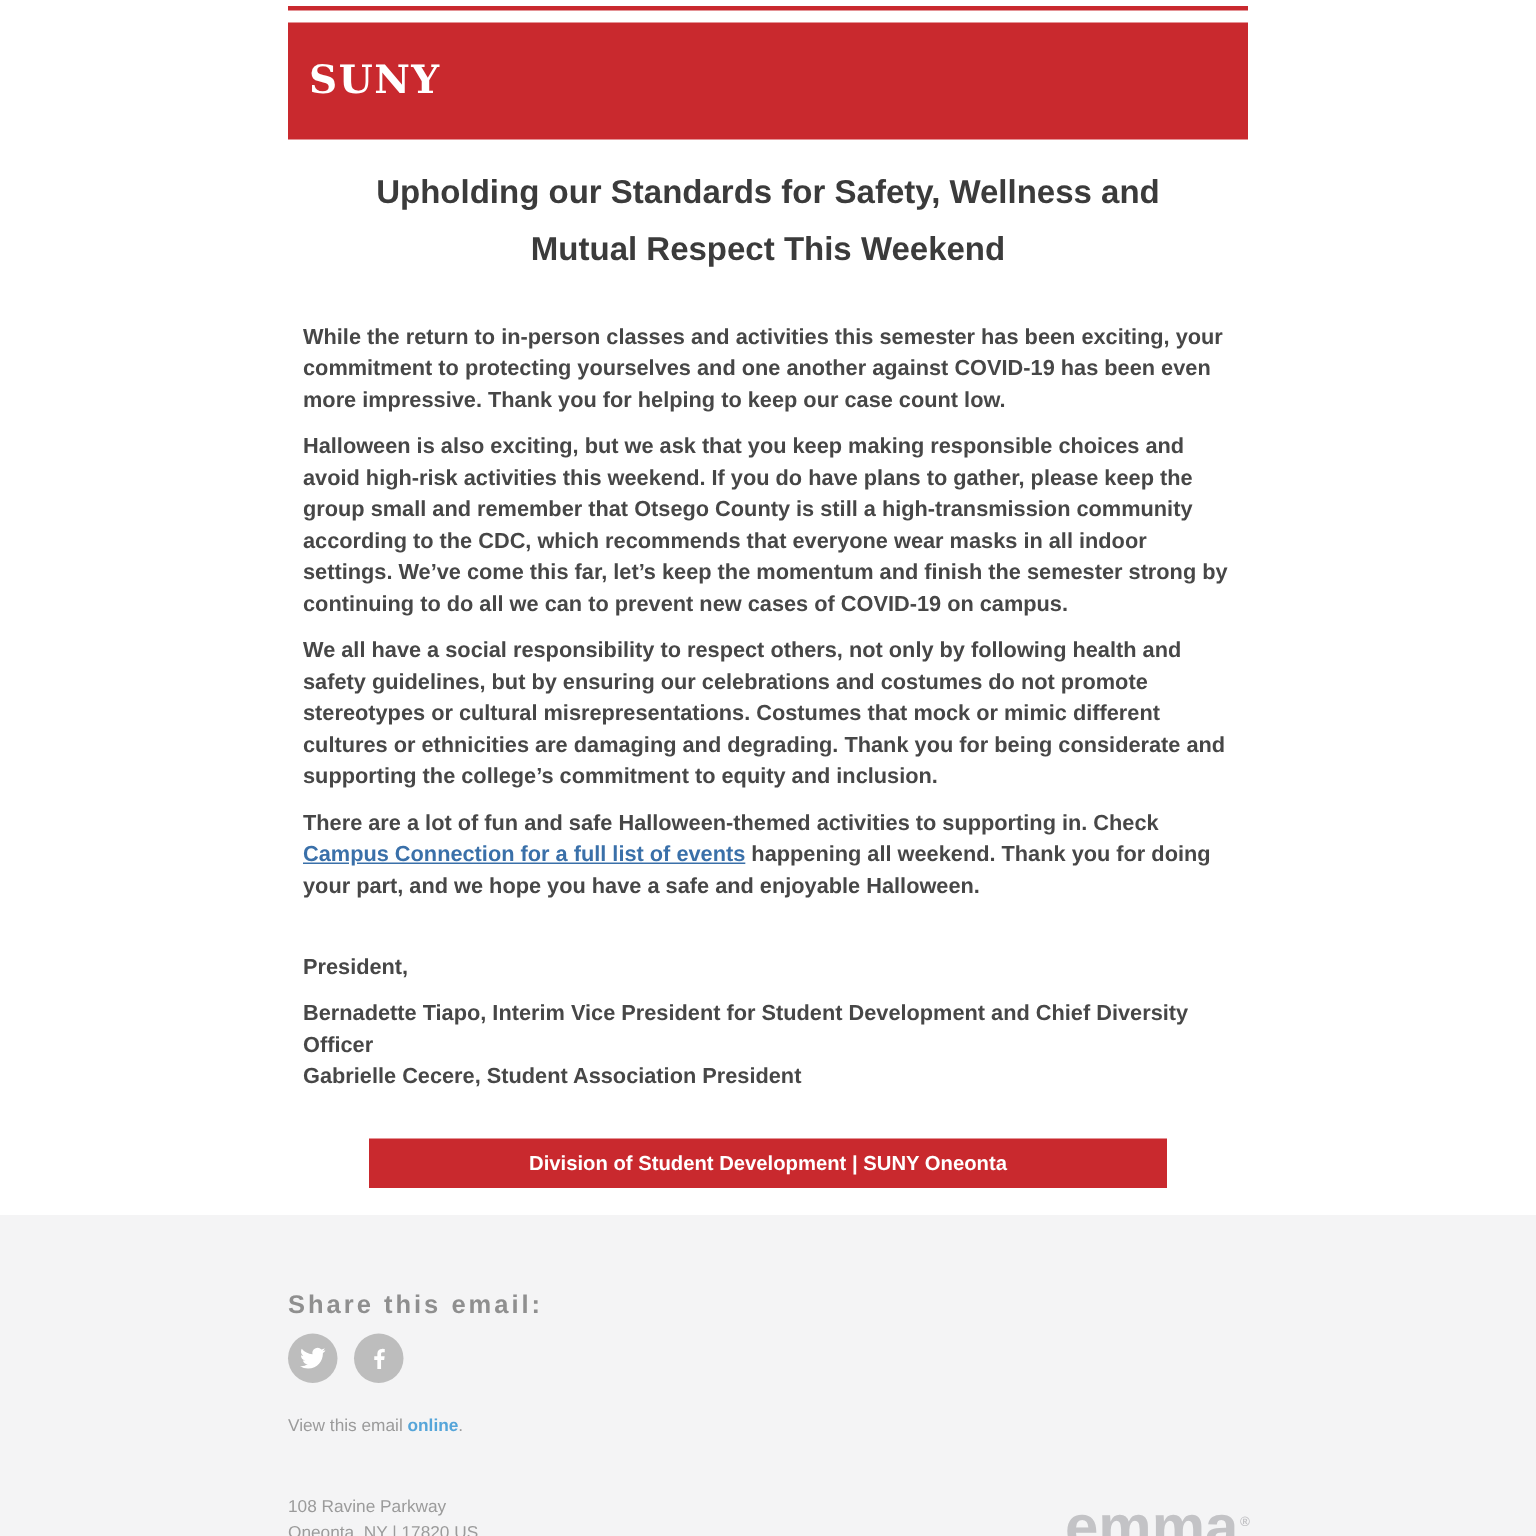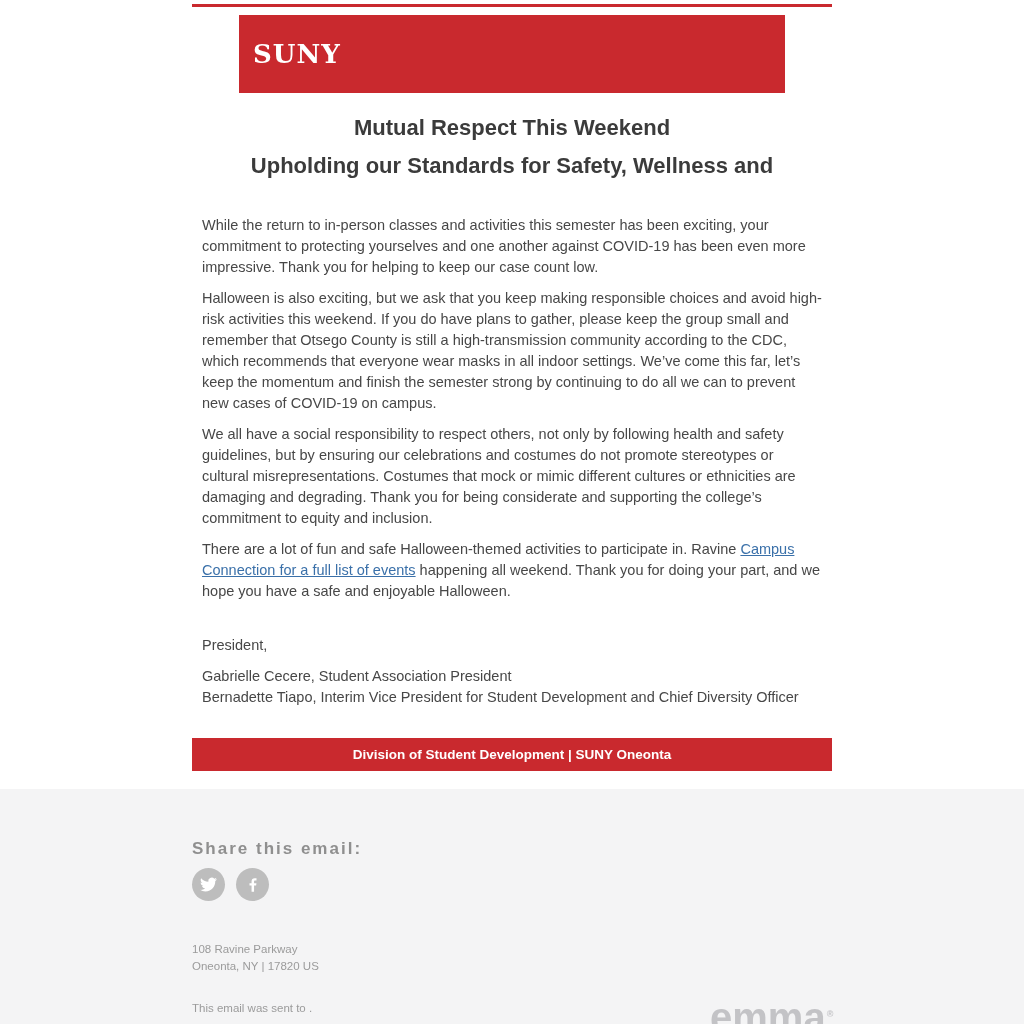--- a/index.html
+++ b/index.html
@@ -11,21 +11,21 @@
     background: #ffffff;
     font-family: "Liberation Sans", sans-serif;
   }
   .top-accent {
     width: 640px;
     height: 3px;
     margin: 4px auto 0;
     background: #C9292E;
   }
   .header-banner {
-    width: 546px;
+    width: 640px;
     height: 78px;
     margin: 8px auto 0;
     background: #C9292E;
     display: flex;
     flex-direction: column;
     justify-content: center;
     box-sizing: border-box;
     padding-left: 14px;
   }
   .logo-line {
@@ -48,30 +48,30 @@
   .page-title span { display: block; }
   .content {
     width: 640px;
     margin: 30px auto 0;
     box-sizing: border-box;
     padding: 0 10px;
     color: #474747;
     font-size: 14.5px;
     line-height: 21px;
   }
-  .content p { margin: 4px 0 10px; }
+  .content p { margin: 4px 0 10px; font-weight: bold; }
   .content p.sincerely { margin-top: 33px; }
   .content .sig-line { display: block; }
   a.body-link {
     color: #3a70a9;
     text-decoration: underline;
     cursor: pointer;
   }
   .division-banner {
-    width: 640px;
+    width: 532px;
     height: 33px;
     margin: 30px auto 0;
     background: #C9292E;
     color: #ffffff;
     font-weight: 700;
     font-size: 13.5px;
     display: flex;
     align-items: center;
     justify-content: center;
   }
@@ -149,33 +149,33 @@
 
 <div class="top-accent"></div>
 
 <div class="header-banner">
   <div>
     <div class="logo-line">SUNY</div>
   </div>
 </div>
 
 <h1 class="page-title">
+  <span>Upholding our Standards for Safety, Wellness and</span>
   <span>Mutual Respect This Weekend</span>
-  <span>Upholding our Standards for Safety, Wellness and</span>
 </h1>
 
 <div class="content">
   <p>While the return to in-person classes and activities this semester has been exciting, your commitment to protecting yourselves and one another against COVID-19 has been even more impressive. Thank you for helping to keep our case count low.</p>
   <p>Halloween is also exciting, but we ask that you keep making responsible choices and avoid high-risk activities this weekend. If you do have plans to gather, please keep the group small and remember that Otsego County is still a high-transmission community according to the CDC, which recommends that everyone wear masks in all indoor settings. We’ve come this far, let’s keep the momentum and finish the semester strong by continuing to do all we can to prevent new cases of COVID-19 on campus.</p>
   <p>We all have a social responsibility to respect others, not only by following health and safety guidelines, but by ensuring our celebrations and costumes do not promote stereotypes or cultural misrepresentations. Costumes that mock or mimic different cultures or ethnicities are damaging and degrading. Thank you for being considerate and supporting the college’s commitment to equity and inclusion.</p>
-  <p><span>There are a lot of fun and safe Halloween-themed activities to participate in. Ravine </span><a class="body-link">Campus Connection for a full list of events</a><span> happening all weekend. Thank you for doing your part, and we hope you have a safe and enjoyable Halloween.</span></p>
+  <p><span>There are a lot of fun and safe Halloween-themed activities to supporting in. Check </span><a class="body-link">Campus Connection for a full list of events</a><span> happening all weekend. Thank you for doing your part, and we hope you have a safe and enjoyable Halloween.</span></p>
   <p class="sincerely">President,</p>
   <p>
+    <span class="sig-line">Bernadette Tiapo, Interim Vice President for Student Development and Chief Diversity Officer</span>
     <span class="sig-line">Gabrielle Cecere, Student Association President</span>
-    <span class="sig-line">Bernadette Tiapo, Interim Vice President for Student Development and Chief Diversity Officer</span>
   </p>
 </div>
 
 <div class="division-banner">
   <span>Division of Student Development | SUNY Oneonta</span>
 </div>
 
 <div class="footer">
   <div class="share-label">Share this email:</div>
   <div class="share-icons">
@@ -187,20 +187,21 @@
       </span>
     </div>
     <div class="icon-circle">
       <span>
         <svg width="18" height="18" viewBox="0 0 24 24" fill="#ffffff">
             <path d="M13.397 20.997v-8.196h2.765l.411-3.209h-3.176V7.548c0-.926.258-1.56 1.587-1.56h1.684V3.127A22.336 22.336 0 0014.201 3c-2.444 0-4.122 1.492-4.122 4.231v2.355H7.332v3.209h2.753v8.202h3.312z"></path>
           </svg>
       </span>
     </div>
   </div>
+  <div class="view-line"><span>View this email </span><a class="footer-link">online</a><span>.</span></div>
   <div class="address">
     <span>108 Ravine Parkway</span>
     <span>Oneonta, NY | 17820 US</span>
   </div>
   <div class="sent-line">This email was sent to .</div>
 </div>
 
 <div class="emma-logo"><span>emma</span><sup>®</sup></div>
 
 </body></html>

